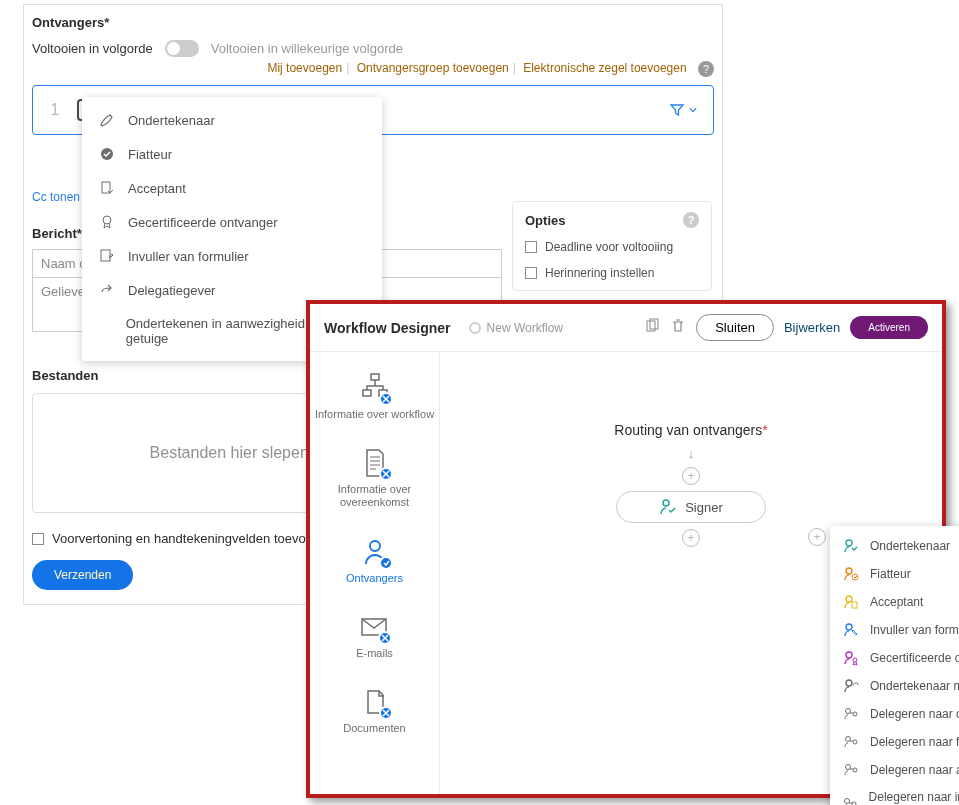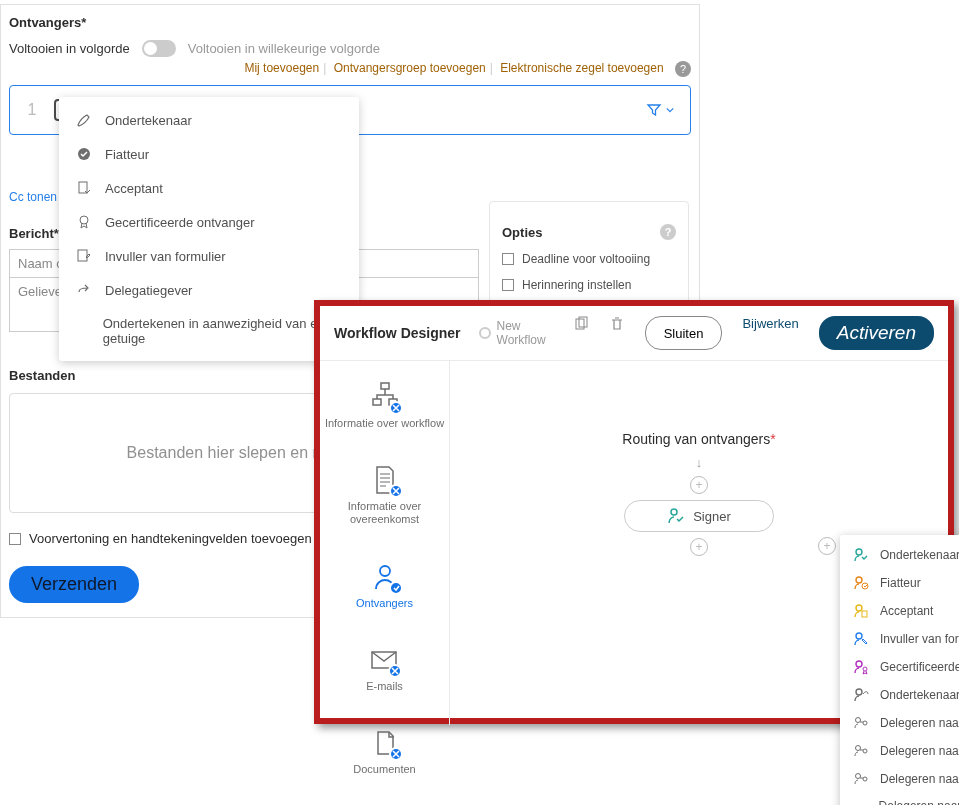--- a/index.html
+++ b/index.html
@@ -1,19 +1,19 @@
 <!DOCTYPE html>
 <html><head>
 <meta charset="utf-8">
 <style>
 * { box-sizing: border-box; margin: 0; padding: 0; }
 body { font-family: -apple-system, BlinkMacSystemFont, "Segoe UI", Arial, sans-serif; font-size: 13px; color: #2c2c2c; background: #fff; width: 959px; height: 805px; position: relative; overflow: hidden; }
 
 
-.send-panel { position: absolute; left: 0; top: 4px; width: 700px; border: 1px solid #e0e0e0; padding: 6px 8px 14px 8px; }
+.send-panel { position: absolute; left: 23px; top: 4px; width: 700px; border: 1px solid #e0e0e0; padding: 6px 8px 14px 8px; }
 .section-label { font-weight: 600; font-size: 13px; margin-top: 4px; }
 .req { color: #333; }
 .toggle-row { display: flex; align-items: center; gap: 12px; margin-top: 10px; }
 .toggle-label { font-size: 13px; color: #333; }
 .toggle { width: 34px; height: 17px; border-radius: 10px; background: #ccc; position: relative; }
 .toggle::after { content:""; position:absolute; width:13px; height:13px; background:#fff; border-radius:50%; top:2px; left:2px; }
 .toggle-disabled-label { color: #999; font-size: 13px; }
 .links-row { text-align: right; margin-top: 4px; font-size: 12px; }
 .links-row a { color: #a16207; text-decoration: none; margin: 0 4px; }
 .links-row .sep { color: #ccc; }
@@ -32,47 +32,47 @@
 
 .cc-link { color:#2680eb; font-size:12px; margin-top: 55px; display:block; }
 
 .msg-label { margin-top: 22px; }
 .msg-name { border:1px solid #ccc; padding: 6px 8px; margin-top:8px; color:#888; font-size:13px; }
 .msg-body { border:1px solid #ccc; border-top:none; padding: 6px 8px; color:#888; font-size:13px; height: 54px; width: 470px; position:relative; }
 .msg-body-wrap { width: 470px; }
 .resize-handle { position:absolute; right:2px; bottom:2px; color:#aaa; font-size:10px; }
 
 .options-box { position:absolute; right: 10px; top: 196px; width: 200px; border:1px solid #e6e6e6; border-radius:4px; padding:10px 12px; }
-.options-title { font-weight:600; font-size:13px; display:flex; justify-content:space-between; align-items:center;margin-top:12px; }
+.options-title { font-weight:600; font-size:13px; display:flex; justify-content:space-between; align-items:center; }
 .options-help { width:16px; height:16px; border-radius:50%; background:#ccc; color:#fff; font-size:11px; text-align:center; line-height:16px; }
 .option-item { display:flex; align-items:center; gap:8px; margin-top:12px; font-size:12px; color:#505050; }
 .checkbox-sm { width:12px; height:12px; border:1px solid #888; }
 
 .files-label { margin-top: 36px; }
 .drop-zone { border:1px solid #dcdcdc; border-radius:4px; height: 120px; margin-top:10px; display:flex; align-items:center; justify-content:center; color:#909090; font-size:16px; width: 470px; }
 
 .preview-row { display:flex; align-items:center; gap:8px; margin-top:18px; font-size:13px; }
-.send-btn { background:#1473e6; color:#0f172a; border:none; border-radius:18px; padding: 8px 22px; margin-top:20px; font-size:18px; cursor:pointer; }
+.send-btn { background:#1473e6; color:#fef9c3; border:none; border-radius:18px; padding: 8px 22px; margin-top:14px; font-size:12px; cursor:pointer; }
 
 .cursor-hand { position:absolute; font-size:14px; pointer-events:none; }
 
 
-.wf-panel { position:absolute; left: 314px; top: 300px; width: 640px; height: 424px; background:#fff; border:6px solid #b91c1c; box-shadow: 4px 4px 8px rgba(0,0,0,0.4); z-index: 100; }
+.wf-panel { position:absolute; left: 306px; top: 300px; width: 640px; height: 498px; background:#fff; border:4px solid #b91c1c; box-shadow: 4px 4px 8px rgba(0,0,0,0.4); z-index: 100; }
 .wf-header { display:flex; align-items:center; justify-content:space-between; padding: 10px 14px; border-bottom:1px solid #eaeaea; }
 .wf-title { font-weight:700; font-size:14px; }
 .wf-newwf { color:#999; font-size:12px; display:flex; align-items:center; gap:6px; margin-left:18px; flex:1; }
 .wf-newwf-dot { width:12px; height:12px; border:2px solid #ccc; border-radius:50%; }
-.wf-actions { display:flex; gap:20px; }
+.wf-actions { display:flex; align-items:center; gap:10px; }
 .wf-icon-btn { color:#888; cursor:pointer; }
 .wf-close-btn { border:1px solid #888; background:#fff; border-radius:16px; padding:5px 18px; font-size:13px; cursor:pointer; }
 .wf-update { color:#0c4a6e; font-size:13px; }
-.wf-activate { background:#0c4a6e; color:#fff; border:none; border-radius:16px; padding:6px 18px; font-size:19px; cursor:pointer;font-style:italic; }
+.wf-activate { background:#701a75; color:#fff; border:none; border-radius:16px; padding:6px 18px; font-size:10px; cursor:pointer; }
 
 .wf-body { display:flex; height: calc(100% - 48px); }
-.wf-sidebar { width:130px; border-right:1px solid #eaeaea; display:flex; flex-direction:column; align-items:center; padding-top:20px; gap: 34px; }
+.wf-sidebar { width:130px; border-right:1px solid #eaeaea; display:flex; flex-direction:column; align-items:center; padding-top:20px; gap: 26px; }
 .wf-sb-item { display:flex; flex-direction:column; align-items:center; gap:4px; cursor:pointer; color:#6e6e6e; font-size:11px; text-align:center; line-height:1.2; position:relative; }
 .wf-sb-item.active { color:#1473e6; }
 .wf-sb-item.active::after { content:""; position:absolute; right:-20px; top:10px; width:0; height:0; border-top:8px solid transparent; border-bottom:8px solid transparent; border-left:8px solid #fff; border-right:8px solid #eaeaea; transform: rotate(180deg); display:none;}
 .wf-sb-icon { width:32px; height:32px; position:relative; }
 .wf-sb-icon svg { width:32px; height:32px; }
 .wf-sb-badge { position:absolute; bottom:-2px; right:-2px; width:14px; height:14px; background:#1473e6; border:2px solid #fff; border-radius:50%; display:flex; align-items:center; justify-content:center; }
 .wf-sb-badge svg { width:8px; height:8px; }
 
 .wf-canvas { flex:1; position:relative; padding:20px; }
 .routing-title { text-align:center; font-weight:400; font-size:14px; margin-top:50px; }

